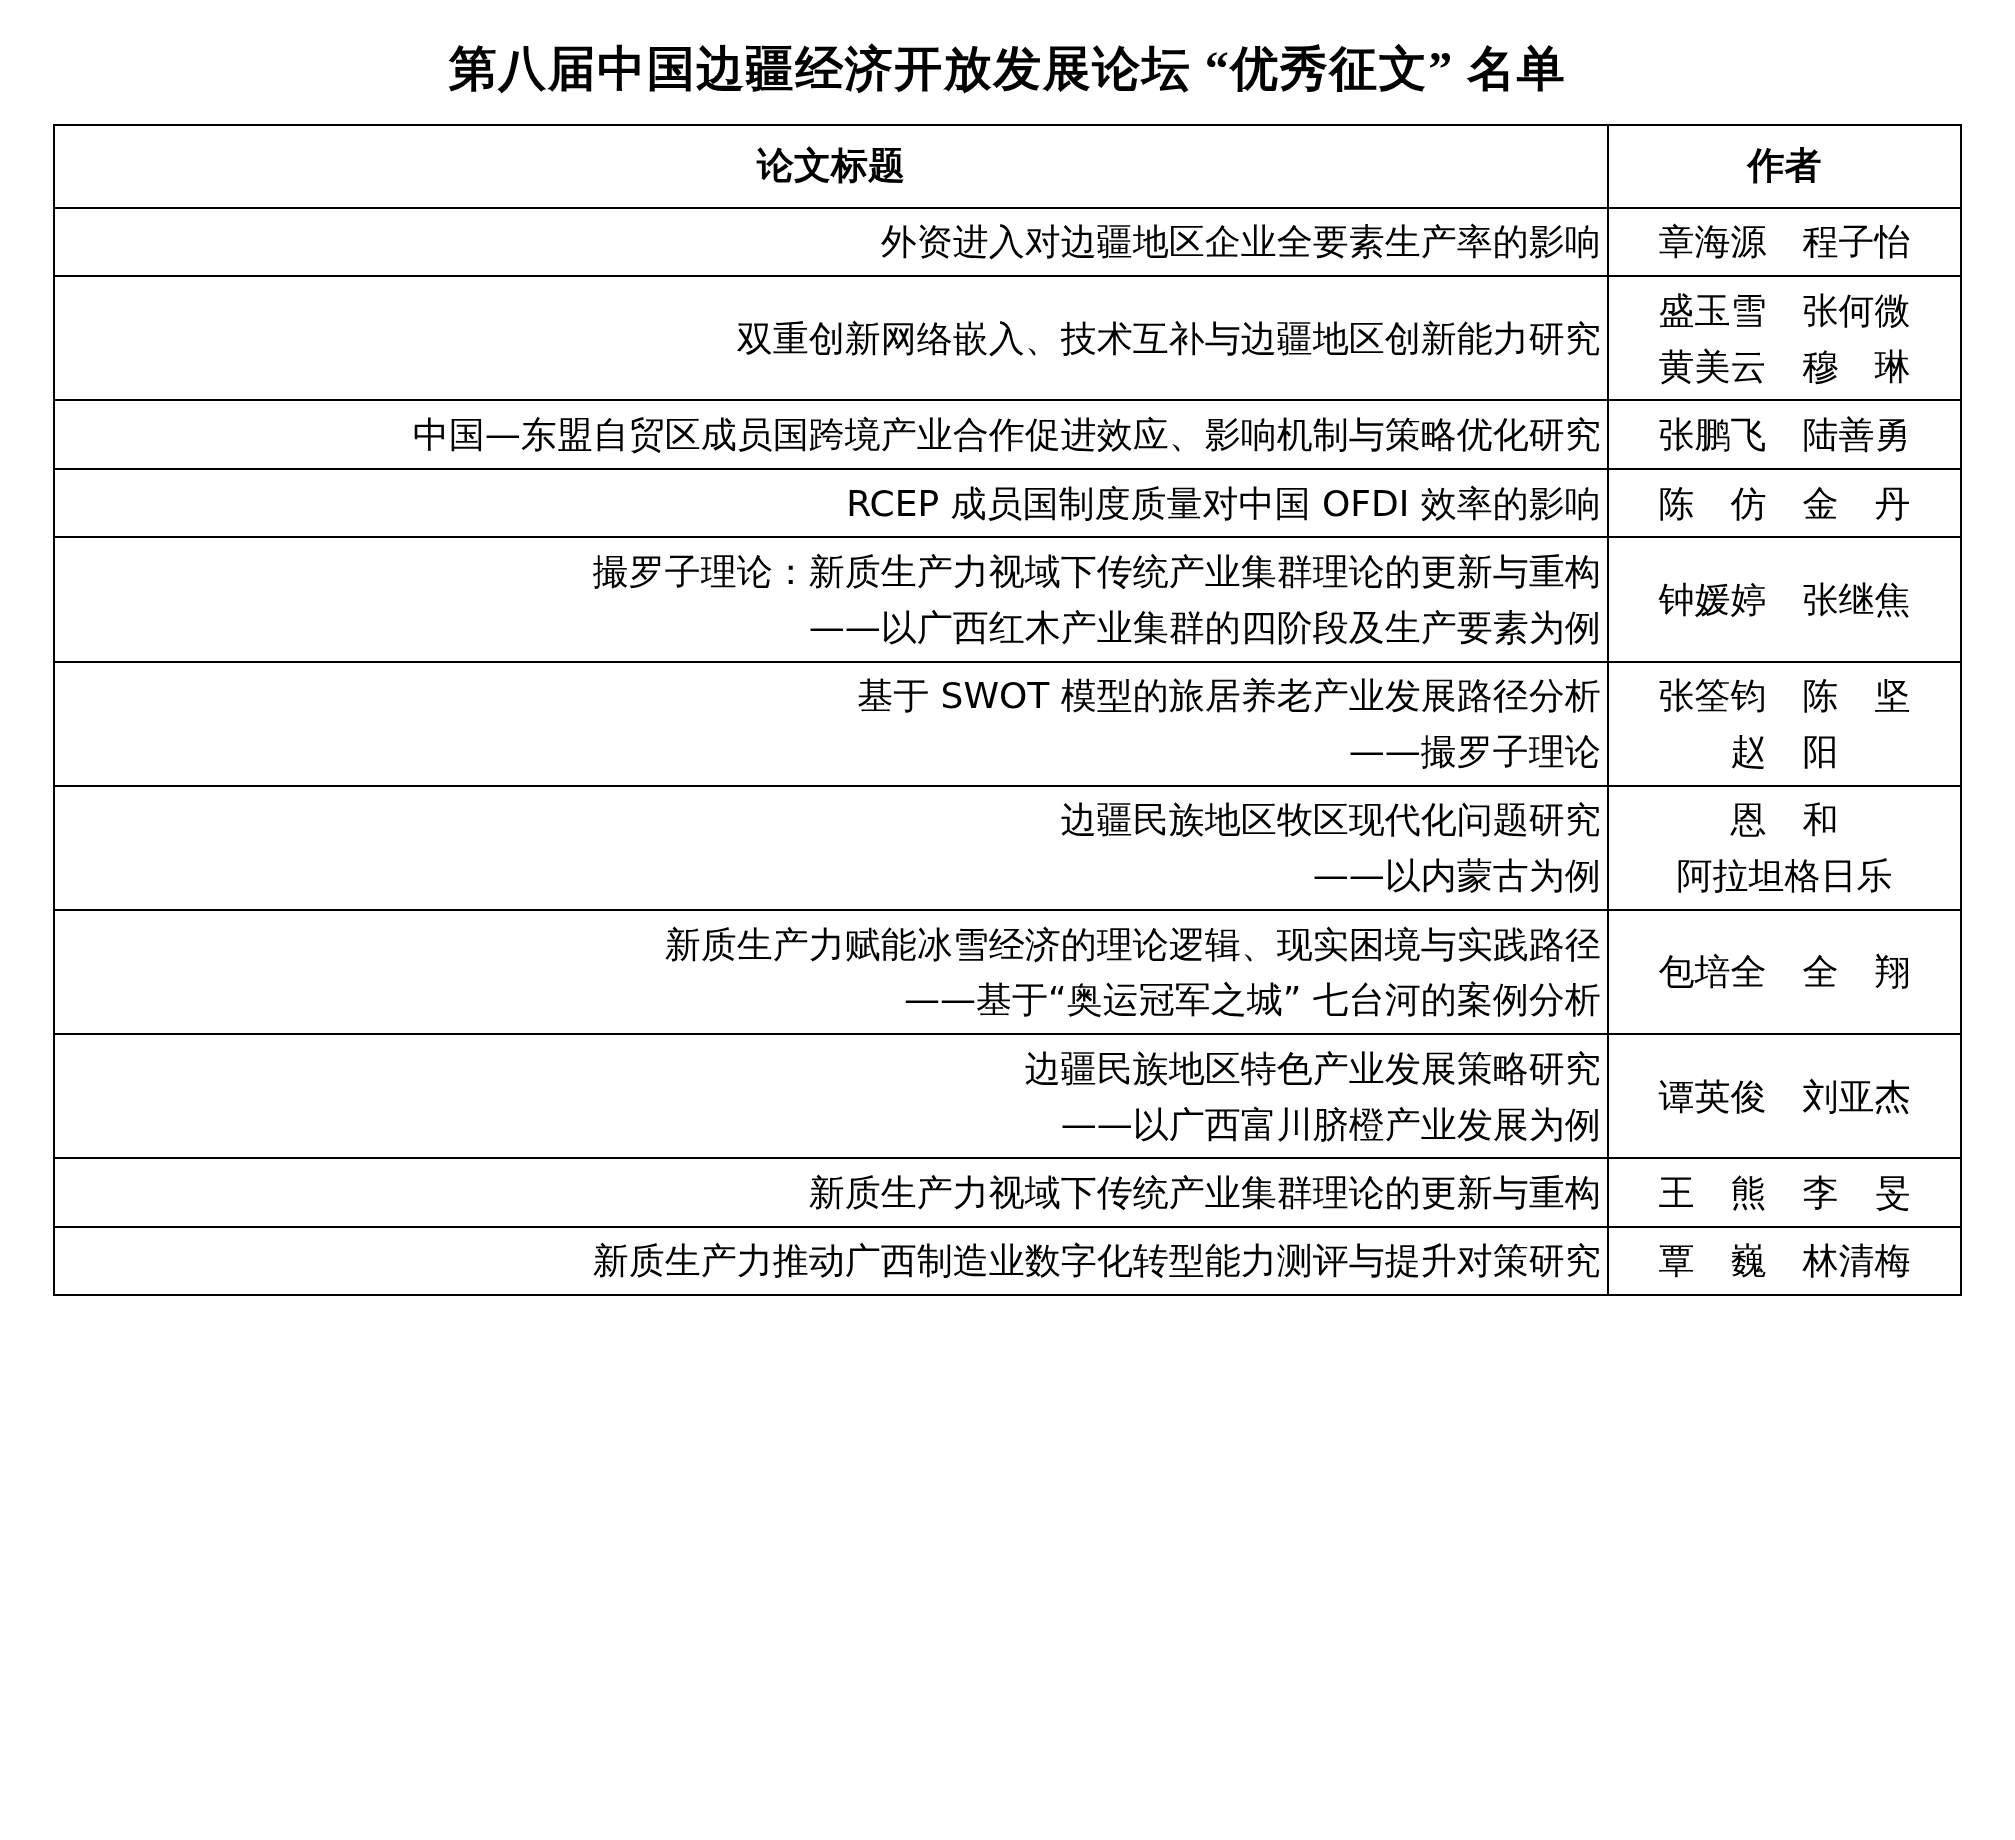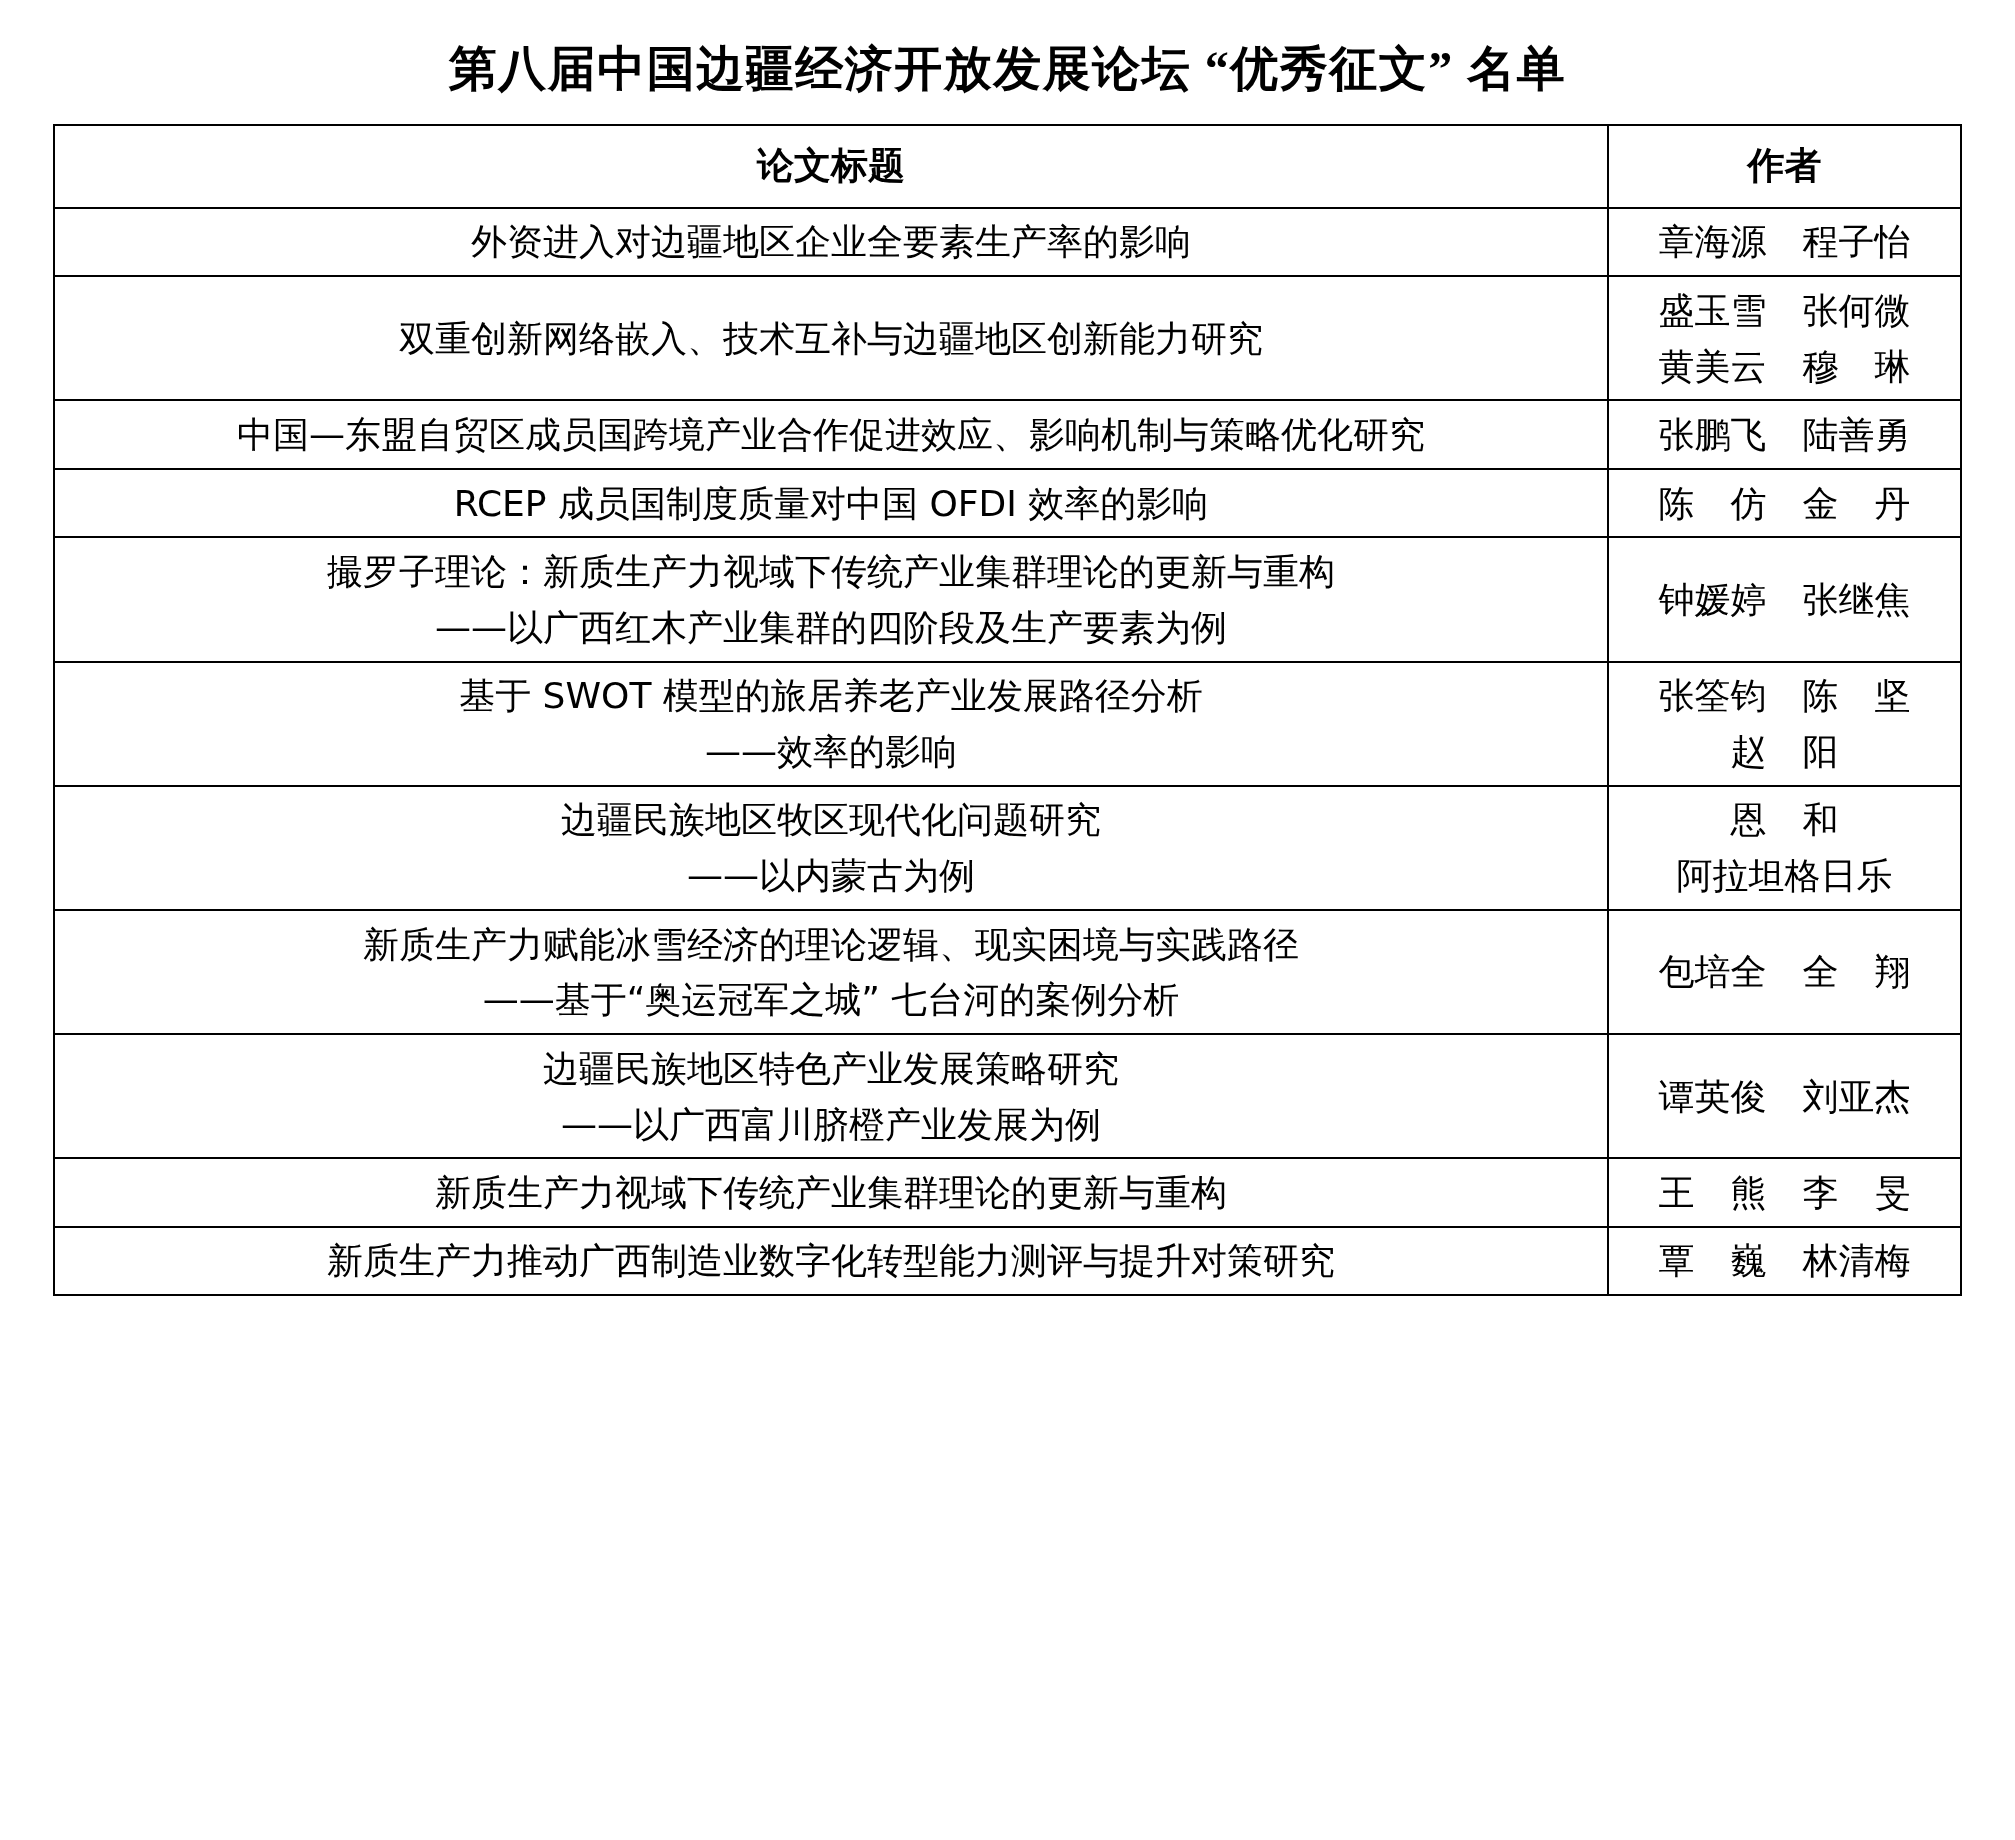--- a/index.html
+++ b/index.html
@@ -49,21 +49,21 @@
   }
   table.listing th {
     font-weight: bold;
     text-align: center;
     font-size: 37px;
     padding: 14px 6.2px;
   }
   col.c-title { width: 1554px; }
   col.c-author { width: auto; }
   td.title-cell {
-    text-align: center;
+    text-align: right;
   }
   td.author-cell {
     text-align: center;
     white-space: nowrap;
   }
   .line {
     display: block;
   }
   .line + .line {
     margin-top: 4.6px;
@@ -128,21 +128,21 @@
               <span class="line">撮罗子理论：新质生产力视域下传统产业集群理论的更新与重构</span>
               <span class="line">——以广西红木产业集群的四阶段及生产要素为例</span>
             </td>
             <td class="author-cell">
               <span class="line">钟媛婷　张继焦</span>
             </td>
           </tr>
           <tr class="tall">
             <td class="title-cell">
               <span class="line">基于 SWOT 模型的旅居养老产业发展路径分析</span>
-              <span class="line">——效率的影响</span>
+              <span class="line">——撮罗子理论</span>
             </td>
             <td class="author-cell">
               <span class="line">张筌钧　陈　坚</span>
               <span class="line">赵　阳</span>
             </td>
           </tr>
           <tr class="tall">
             <td class="title-cell">
               <span class="line">边疆民族地区牧区现代化问题研究</span>
               <span class="line">——以内蒙古为例</span>

